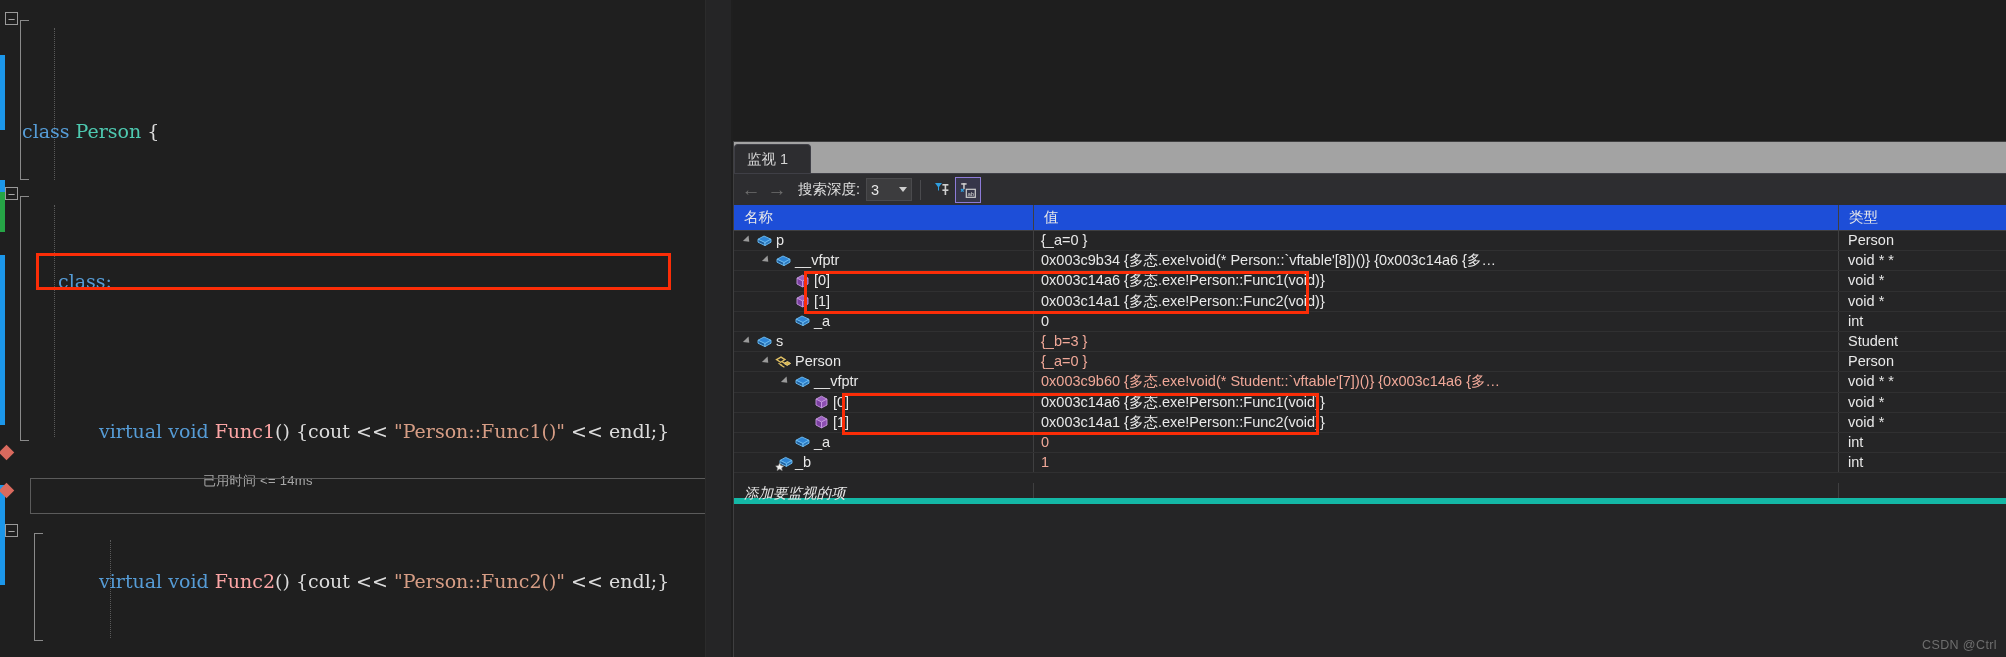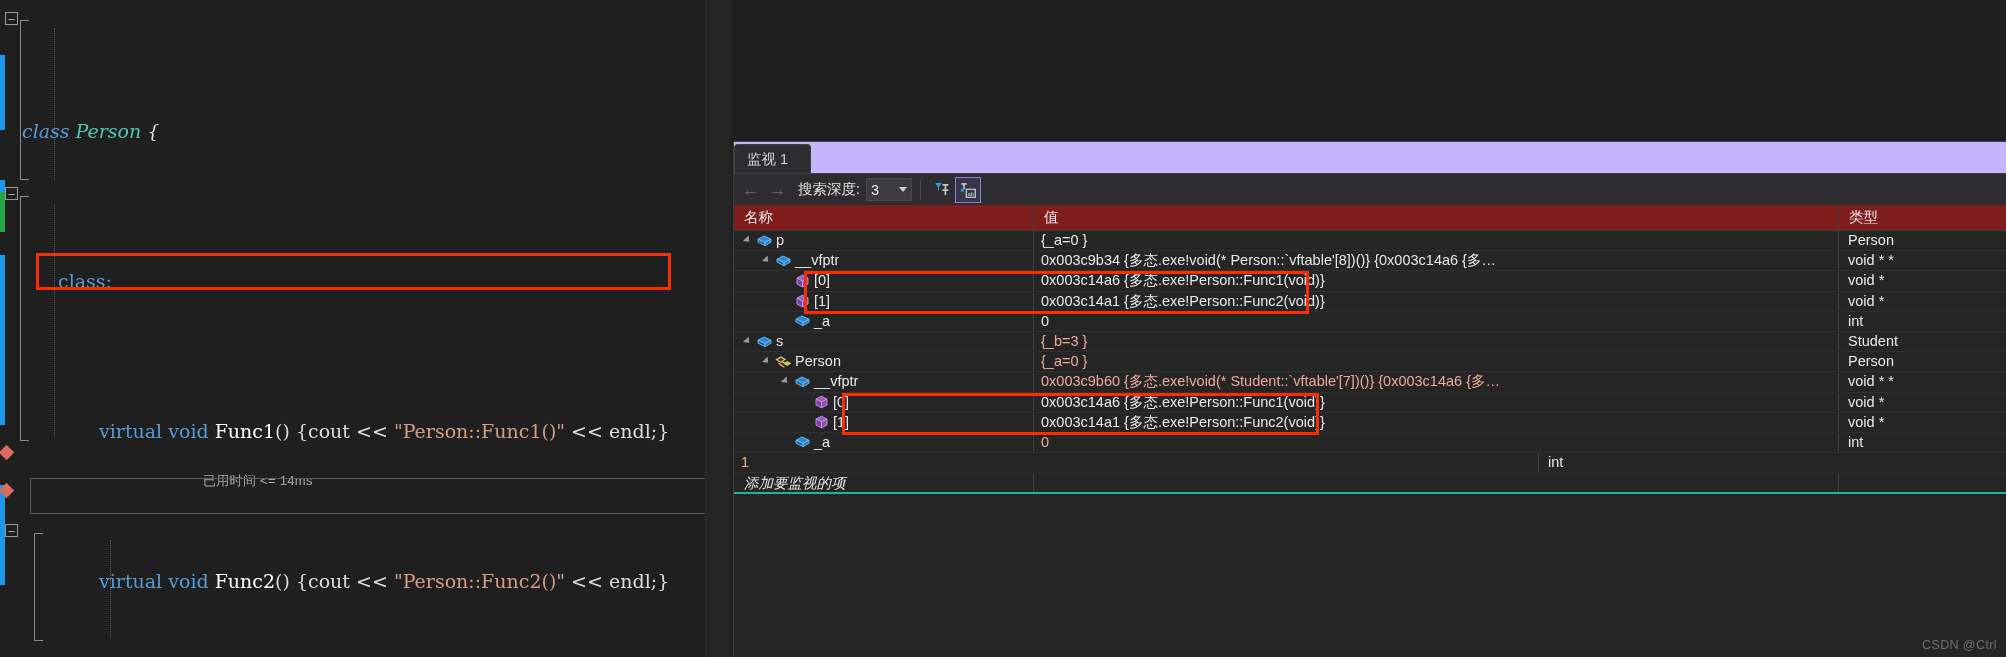--- a/index.html
+++ b/index.html
@@ -37,21 +37,21 @@
     font-family: "Liberation Sans", sans-serif;
     font-size: 11px; line-height: 11px; text-align: center;
     background: transparent;
   }
   #code-lines { position: absolute; left: 0; top: 0; }
   .cl { position: relative; height: 37.5px; padding-left: 22px; }
 
   
   .kw    { color: #569cd6; }  
   .type  { color: #4ec9b0; }  
-  .fn    { color: #ffffff; }  
+  .fn    { color: #fca5a5; }  
   .str   { color: #d69d85; }  
   .plain { color: #dcdcdc; }
 
   .ind-guide {
     position: absolute; top: 0; bottom: 0; width: 0;
     border-left: 1px dotted #5a5a5a;
   }
   .struct-bracket {
     position: absolute; width: 9px;
     border-left: 1px solid #8a8a8a;
@@ -79,21 +79,21 @@
   
   #watch {
     position: absolute; left: 733px; top: 141px;
     width: 1273px; height: 516px;
     background: #252526;
     border-top: 1px solid #3f3f40;
     border-left: 1px solid #3f3f40;
   }
   #watch-tabstrip {
     height: 31px; position: relative;
-    background: #c4b5fd;
+    background: #a3a3a3;
   }
   #watch-tab {
     position: absolute; left: 0; top: 2px;
     height: 29px; padding: 0 22px 0 12px;
     background: #2d2d30;
     border: 1px solid #3f3f46; border-bottom: none;
     border-radius: 4px 4px 0 0;
     color: #d4d4d4; font-size: 14.5px; line-height: 28px;
   }
   #watch-toolbar {
@@ -139,21 +139,21 @@
     align-items: center; justify-content: center;
   }
   .tb-btn.active {
     border: 1px solid #8d7bd8; background: #36364a;
   }
 
   
   #grid { font-size: 14.5px; }
   #grid-head {
     display: flex; height: 26px;
-    background: #7f1d1d; color: #e8e8e8;
+    background: #1d4ed8; color: #e8e8e8;
     border-bottom: 1px solid #3f3f40;
   }
   #grid-head > div {
     border-right: 1px solid #3f3f40; padding-left: 10px;
     line-height: 25px; overflow: hidden;
   }
   .c-name { width: 300px; }
   .c-val  { width: 805px; }
   .c-type { width: 166px; border-right: none !important; }
 
@@ -180,21 +180,21 @@
     content: ""; position: absolute; left: 1px; top: 0;
     border-left: 5px solid #9a9a9a;
     border-top: 4.5px solid transparent;
     border-bottom: 4.5px solid transparent;
     transform: rotate(45deg); transform-origin: 50% 50%;
   }
   .icon-slot { width: 17px; height: 16px; margin-right: 3px; flex: 0 0 17px; }
   .nm { font-size: 14.5px; }
 
   #add-item-row {
-    display: flex; height: 21px; border-bottom: 2px solid #14b8a6;
+    display: flex; height: 21px; border-bottom: 6px solid #14b8a6; margin-top: 10px;
   }
   #add-item-row > div { border-right: 1px solid #3f3f40; }
   #add-item-text {
     color: #e6e6e6; font-style: italic; font-size: 14.5px;
     padding-left: 10px; line-height: 20px;
   }
 
   #watermark {
     position: absolute; right: 9px; bottom: 5px;
     color: #6e6e6e; font-size: 12.5px; letter-spacing: .4px;
@@ -238,21 +238,21 @@
     <div class="struct-bracket" style="left:20px; top:196px; height:245px;"></div>
     <div class="struct-bracket" style="left:34px; top:533px; height:108px;"></div>
 
     
     <div class="ind-guide" style="left:54px; top:28px; height:152px;"></div>
     <div class="ind-guide" style="left:54px; top:205px; height:232px;"></div>
     <div class="ind-guide" style="left:110px; top:540px; height:98px;"></div>
 
     <div id="code-lines">
 
-      <div class="cl" style="font-style:italic;"><span class="kw">class </span><span class="type">Person</span><span class="plain"> {</span></div>
+      <div class="cl" style=""><span class="kw">class </span><span class="type">Person</span><span class="plain"> {</span></div>
 
       <div class="cl" style="padding-left:58px;"><span class="kw">class:</span></div>
 
       <div class="cl" style="padding-left:99px;"><span class="kw">virtual void </span><span class="fn">Func1</span><span class="plain">() {</span><span class="plain">cout</span><span class="plain"> &lt;&lt; </span><span class="str">"Person::Func1()"</span><span class="plain"> &lt;&lt; </span><span class="plain">endl</span><span class="plain">;}</span></div>
 
       <div class="cl" style="padding-left:99px;"><span class="kw">virtual void </span><span class="fn">Func2</span><span class="plain">() {</span><span class="plain">cout</span><span class="plain"> &lt;&lt; </span><span class="str">"Person::Func2()"</span><span class="plain"> &lt;&lt; </span><span class="plain">endl</span><span class="plain">;}</span></div>
 
       
 
       
@@ -487,20 +487,30 @@
       <path d="M2 6.2 L8 3 L15 6.2 L9 9.6 Z" fill="#2f86d6" stroke="#6fc0f5" stroke-width=".9"></path>
       <path d="M2 6.2 L2 9.2 L9 12.6 L9 9.6 Z" fill="#1e5f9e" stroke="#6fc0f5" stroke-width=".9"></path>
       <path d="M15 6.2 L15 9.2 L9 12.6 L9 9.6 Z" fill="#2a77bd" stroke="#6fc0f5" stroke-width=".9"></path>
     </svg></span>
               <span class="nm">_a</span>
             </div>
             <div class="c-val changed">0</div>
             <div class="c-type">int</div>
           </div>
           <div class="grow">
+            <div class="c-name cell-name" style="padding-left: 29px;">
+              <span class="expander" style="visibility: hidden;"></span>
+              <span class="icon-slot"><svg viewBox="0 0 19 16" width="19" height="16">
+      <path d="M5 5.4 L10.6 2.4 L17 5.4 L11.4 8.6 Z" fill="#2f86d6" stroke="#6fc0f5" stroke-width=".9"></path>
+      <path d="M5 5.4 L5 8.2 L11.4 11.4 L11.4 8.6 Z" fill="#1e5f9e" stroke="#6fc0f5" stroke-width=".9"></path>
+      <path d="M17 5.4 L17 8.2 L11.4 11.4 L11.4 8.6 Z" fill="#2a77bd" stroke="#6fc0f5" stroke-width=".9"></path>
+      <path d="M4.6 8.2 l1.3 2.5 l2.7 .3 l-2 1.9 l.6 2.6 l-2.6 -1.4 l-2.5 1.4 l.5 -2.6 l-1.9 -1.9 l2.7 -.3 z" fill="#f0f0f0" stroke="#9a9a9a" stroke-width=".6"></path>
+    </svg></span>
+              <span class="nm">_b</span>
+            </div>
             <div class="c-val changed">1</div>
             <div class="c-type">int</div>
           </div>
         </div>
 
       <div id="add-item-row">
         <div class="c-name">
           <div id="add-item-text">添加要监视的项</div>
         </div>
         <div class="c-val"></div>

